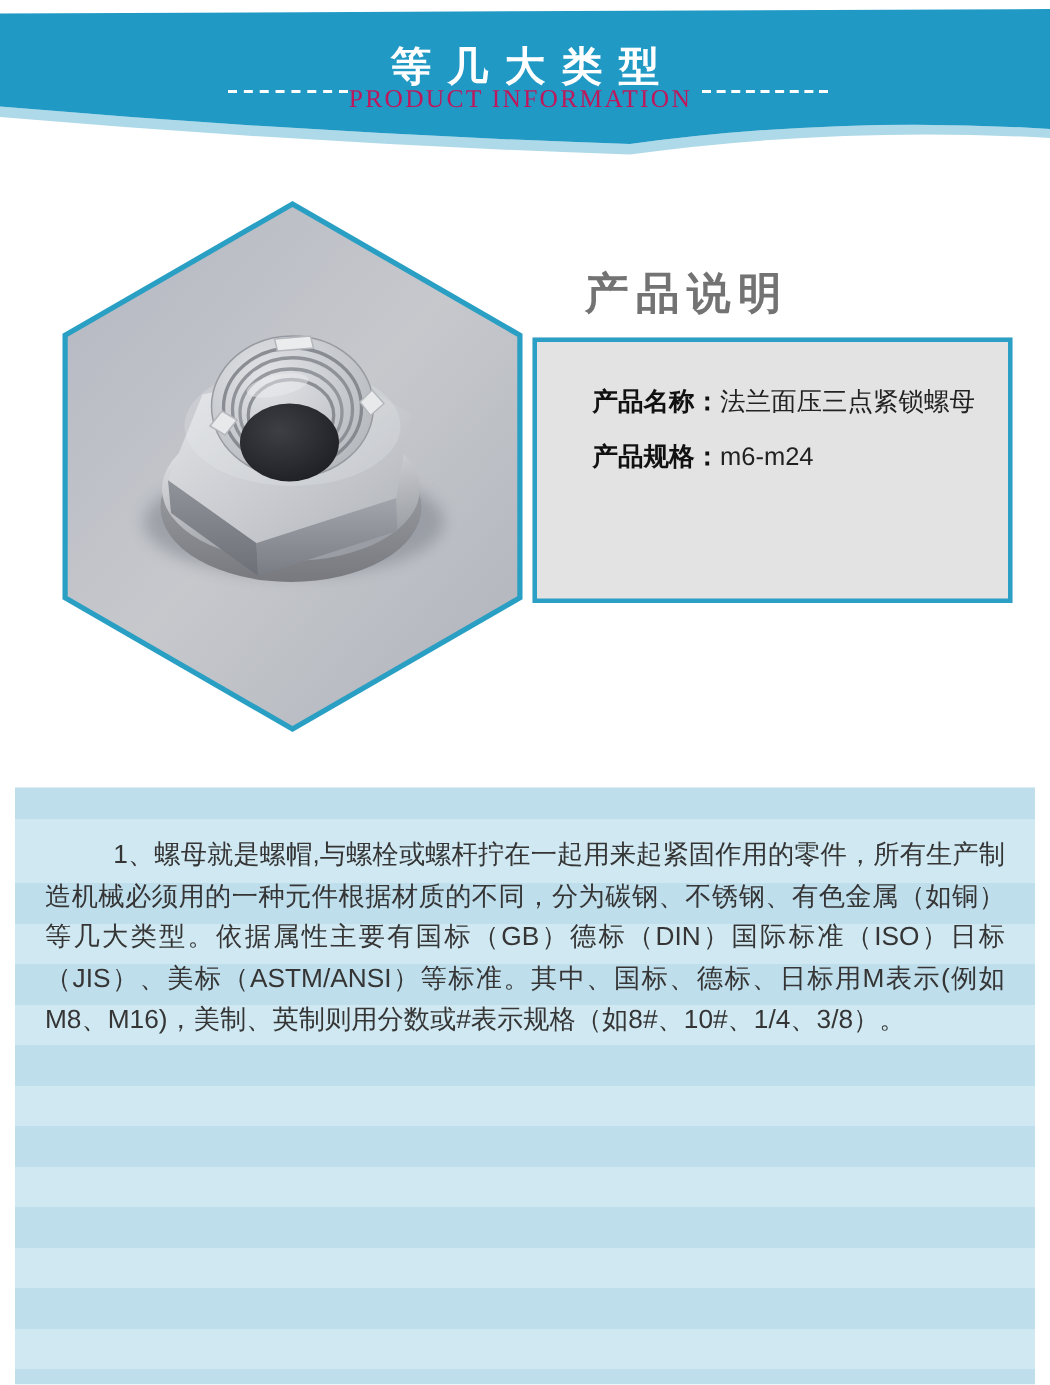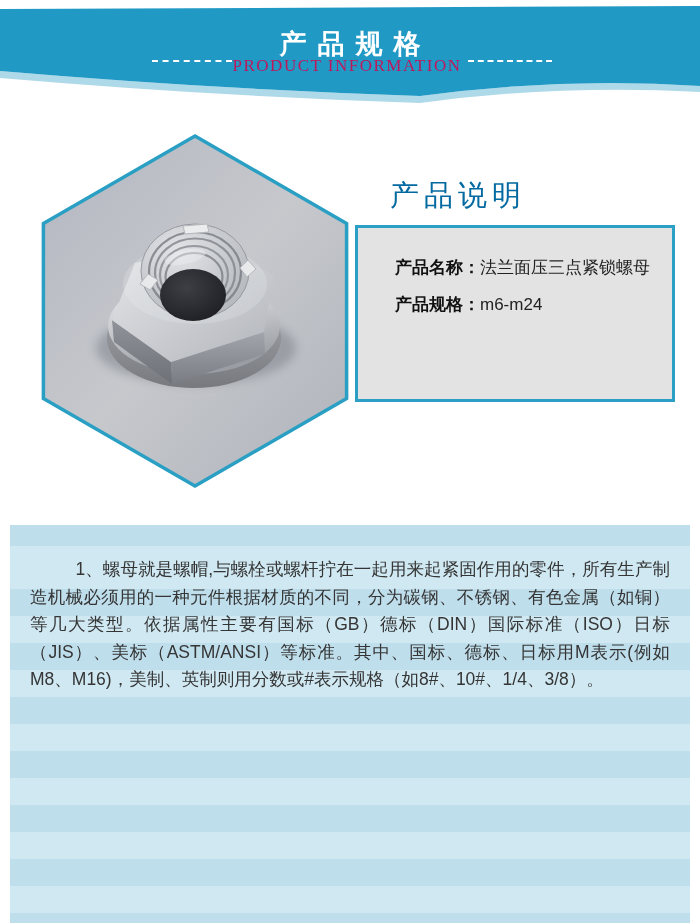--- a/index.html
+++ b/index.html
@@ -20,21 +20,21 @@
     font-family:"Liberation Serif","DejaVu Serif",serif;
   }
   .dash{position:absolute;top:60px;border-top:2px dashed #ffffff;height:0;}
   .dash-left{left:152px;width:80px;}
   .dash-right{left:468px;width:84px;}
   
   .hex-photo{position:absolute;left:36px;top:132px;width:318px;height:358px;}
   
   .section-heading{
     position:absolute;left:390px;top:176px;
-    font-size:29px;font-weight:normal;color:#0369a1;letter-spacing:5px;white-space:nowrap;
+    font-size:29px;font-weight:bold;color:#737373;letter-spacing:5px;white-space:nowrap;
   }
   .spec-box{
     position:absolute;left:355px;top:225px;width:320px;height:177px;box-sizing:border-box;
     border:3px solid #2b9fc6;background:#e3e3e4;padding:28px 0 0 37px;
   }
   .spec-row{height:37px;line-height:24px;font-size:17px;white-space:nowrap;}
   .spec-label{font-weight:bold;color:#111111;}
   .spec-value{color:#222222;}
   
   .desc-panel{
@@ -57,21 +57,21 @@
 
 <div class="page">
 
   <div class="banner">
     <svg width="700" height="110" viewBox="0 0 700 110">
 
       <path d="M0,78 Q210,96 420,103 Q560,84 700,92 L700,86 Q560,77 420,96 Q210,89 0,71 Z" fill="#aed9e9"></path>
 
       <path d="M0,9 L700,6 L700,86 Q560,77 420,96 Q210,89 0,71 Z" fill="#2199c5"></path>
     </svg>
-    <div class="banner-title">产品规格</div>
+    <div class="banner-title">等几大类型</div>
     <div class="banner-subtitle">PRODUCT INFORMATION</div>
     <div class="dash dash-left"></div>
     <div class="dash dash-right"></div>
   </div>
 
   <div class="hex-photo">
     <svg width="318" height="358" viewBox="0 0 318 358">
       <defs>
         <clipPath id="hexClip">
           <polygon points="159,4 310.6,91.5 310.6,266.5 159,354 7.4,266.5 7.4,91.5"></polygon>

